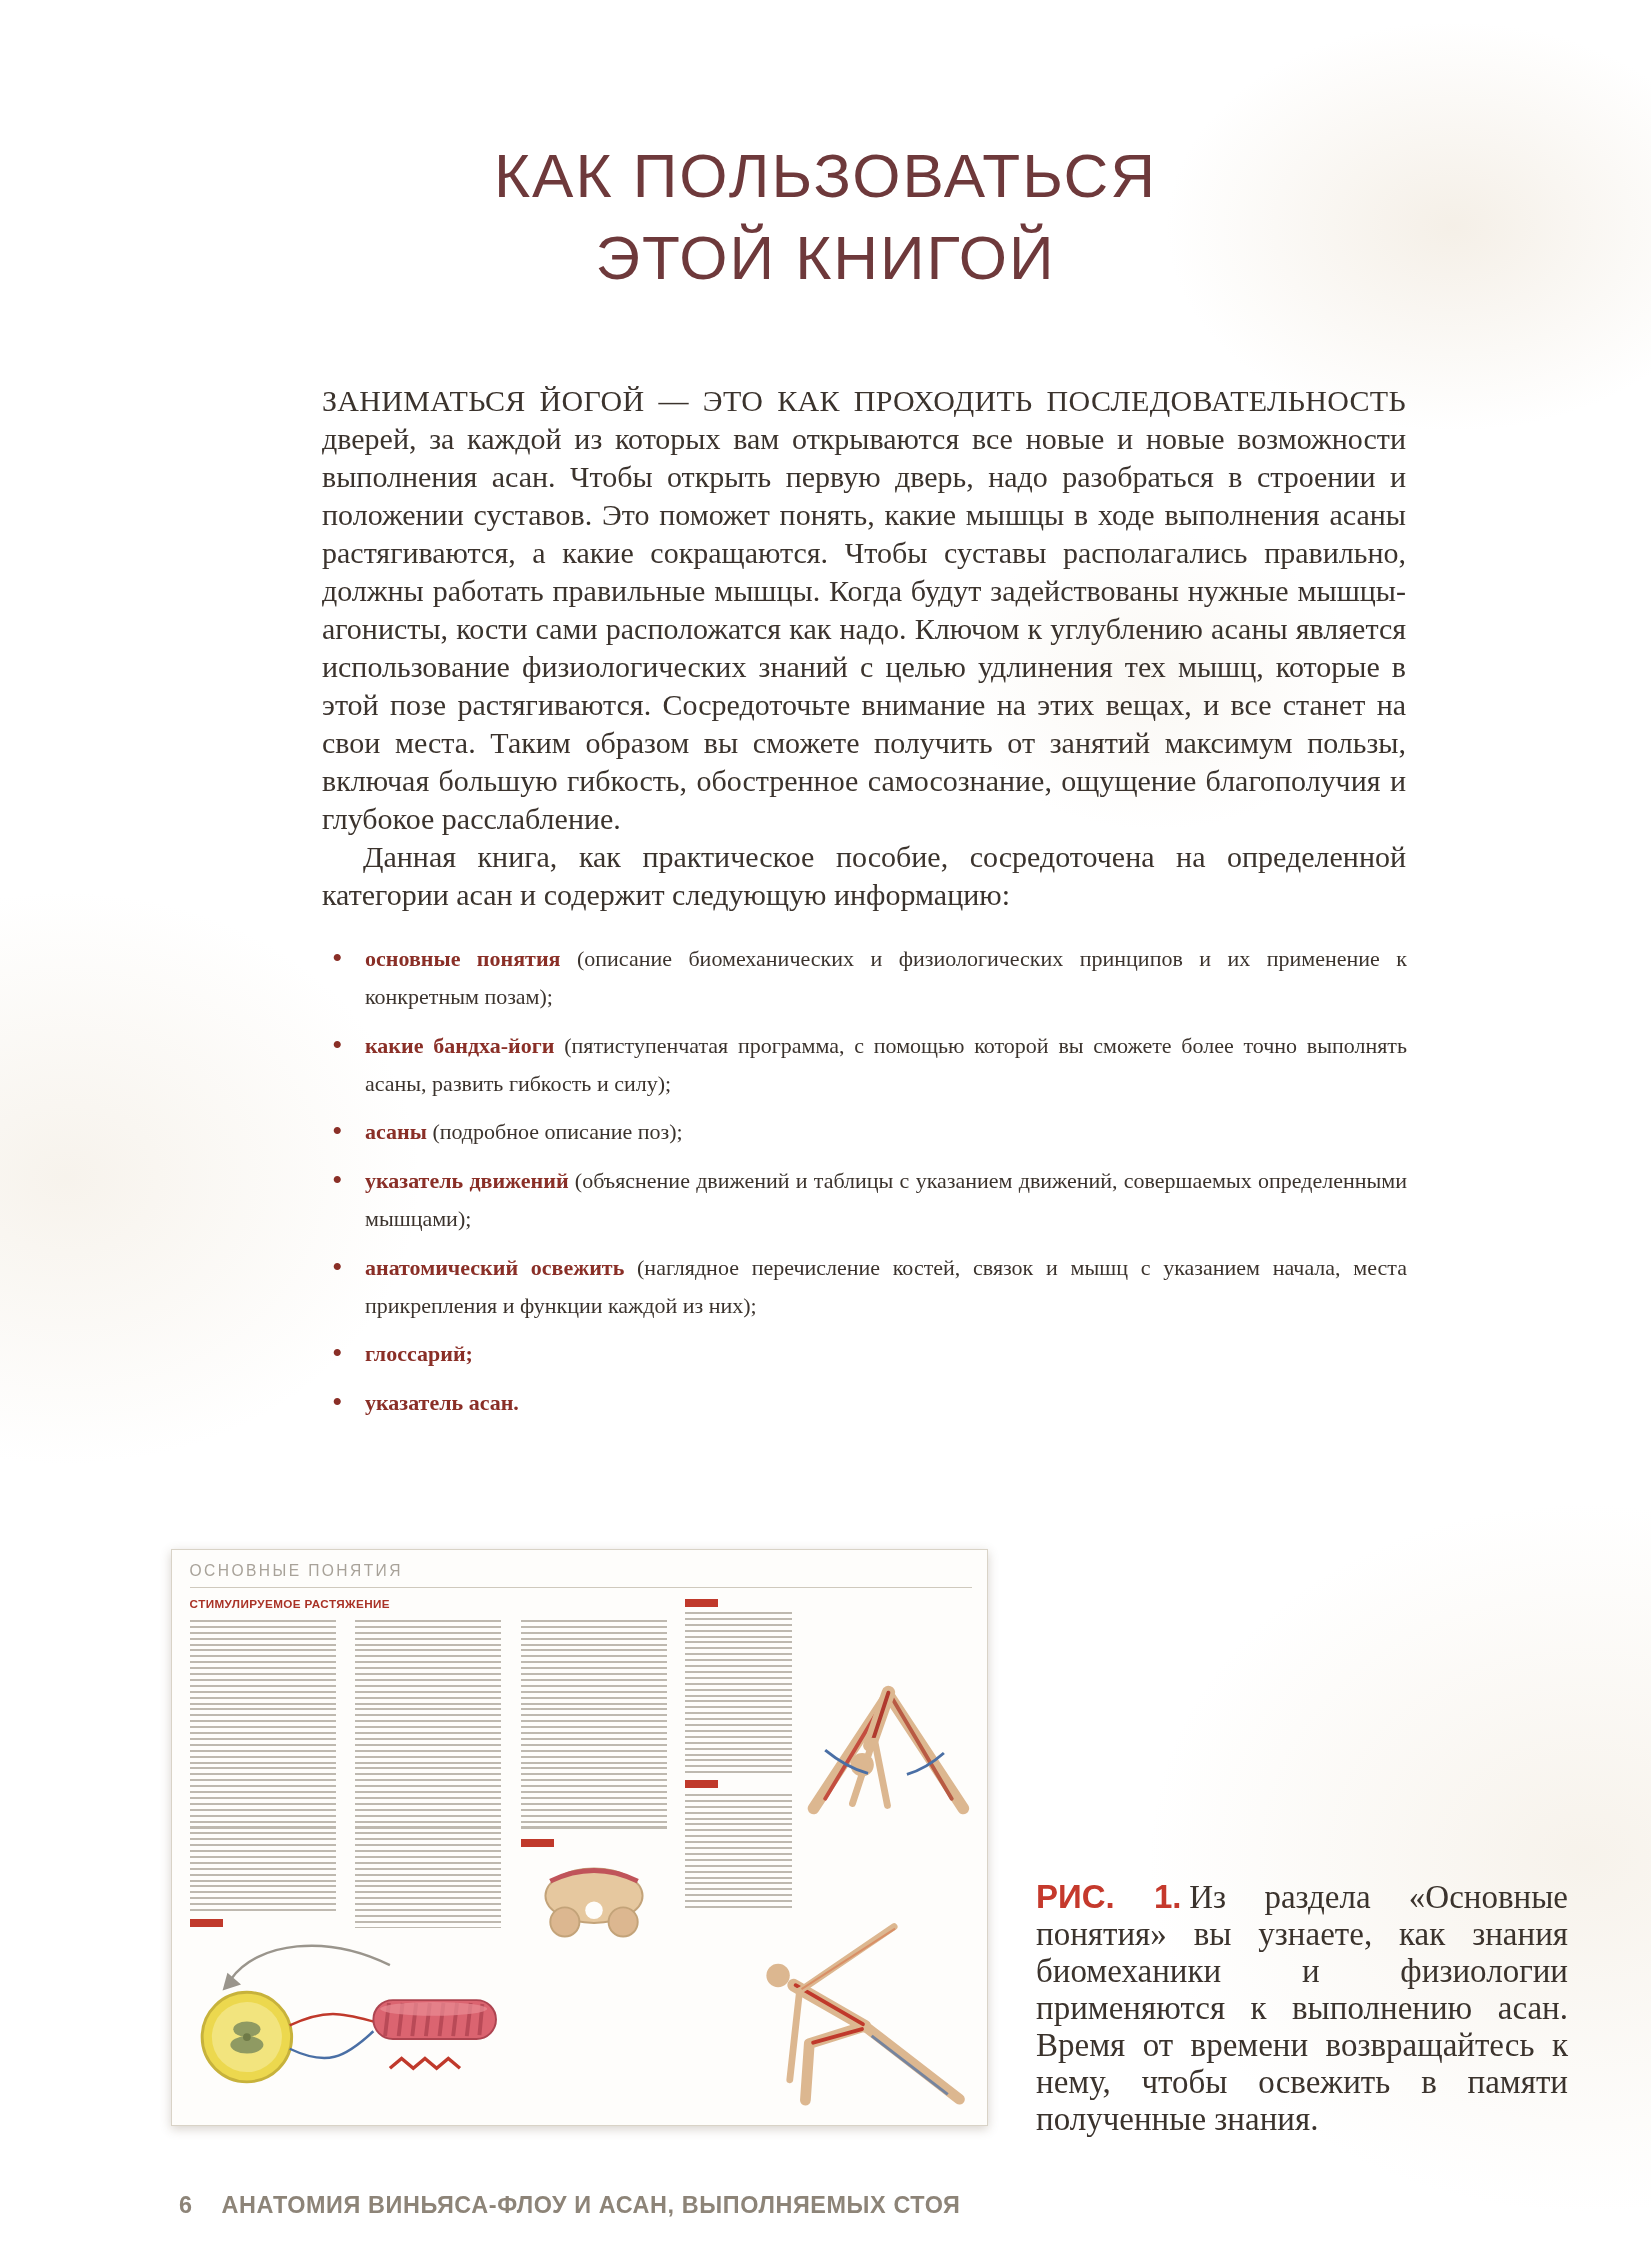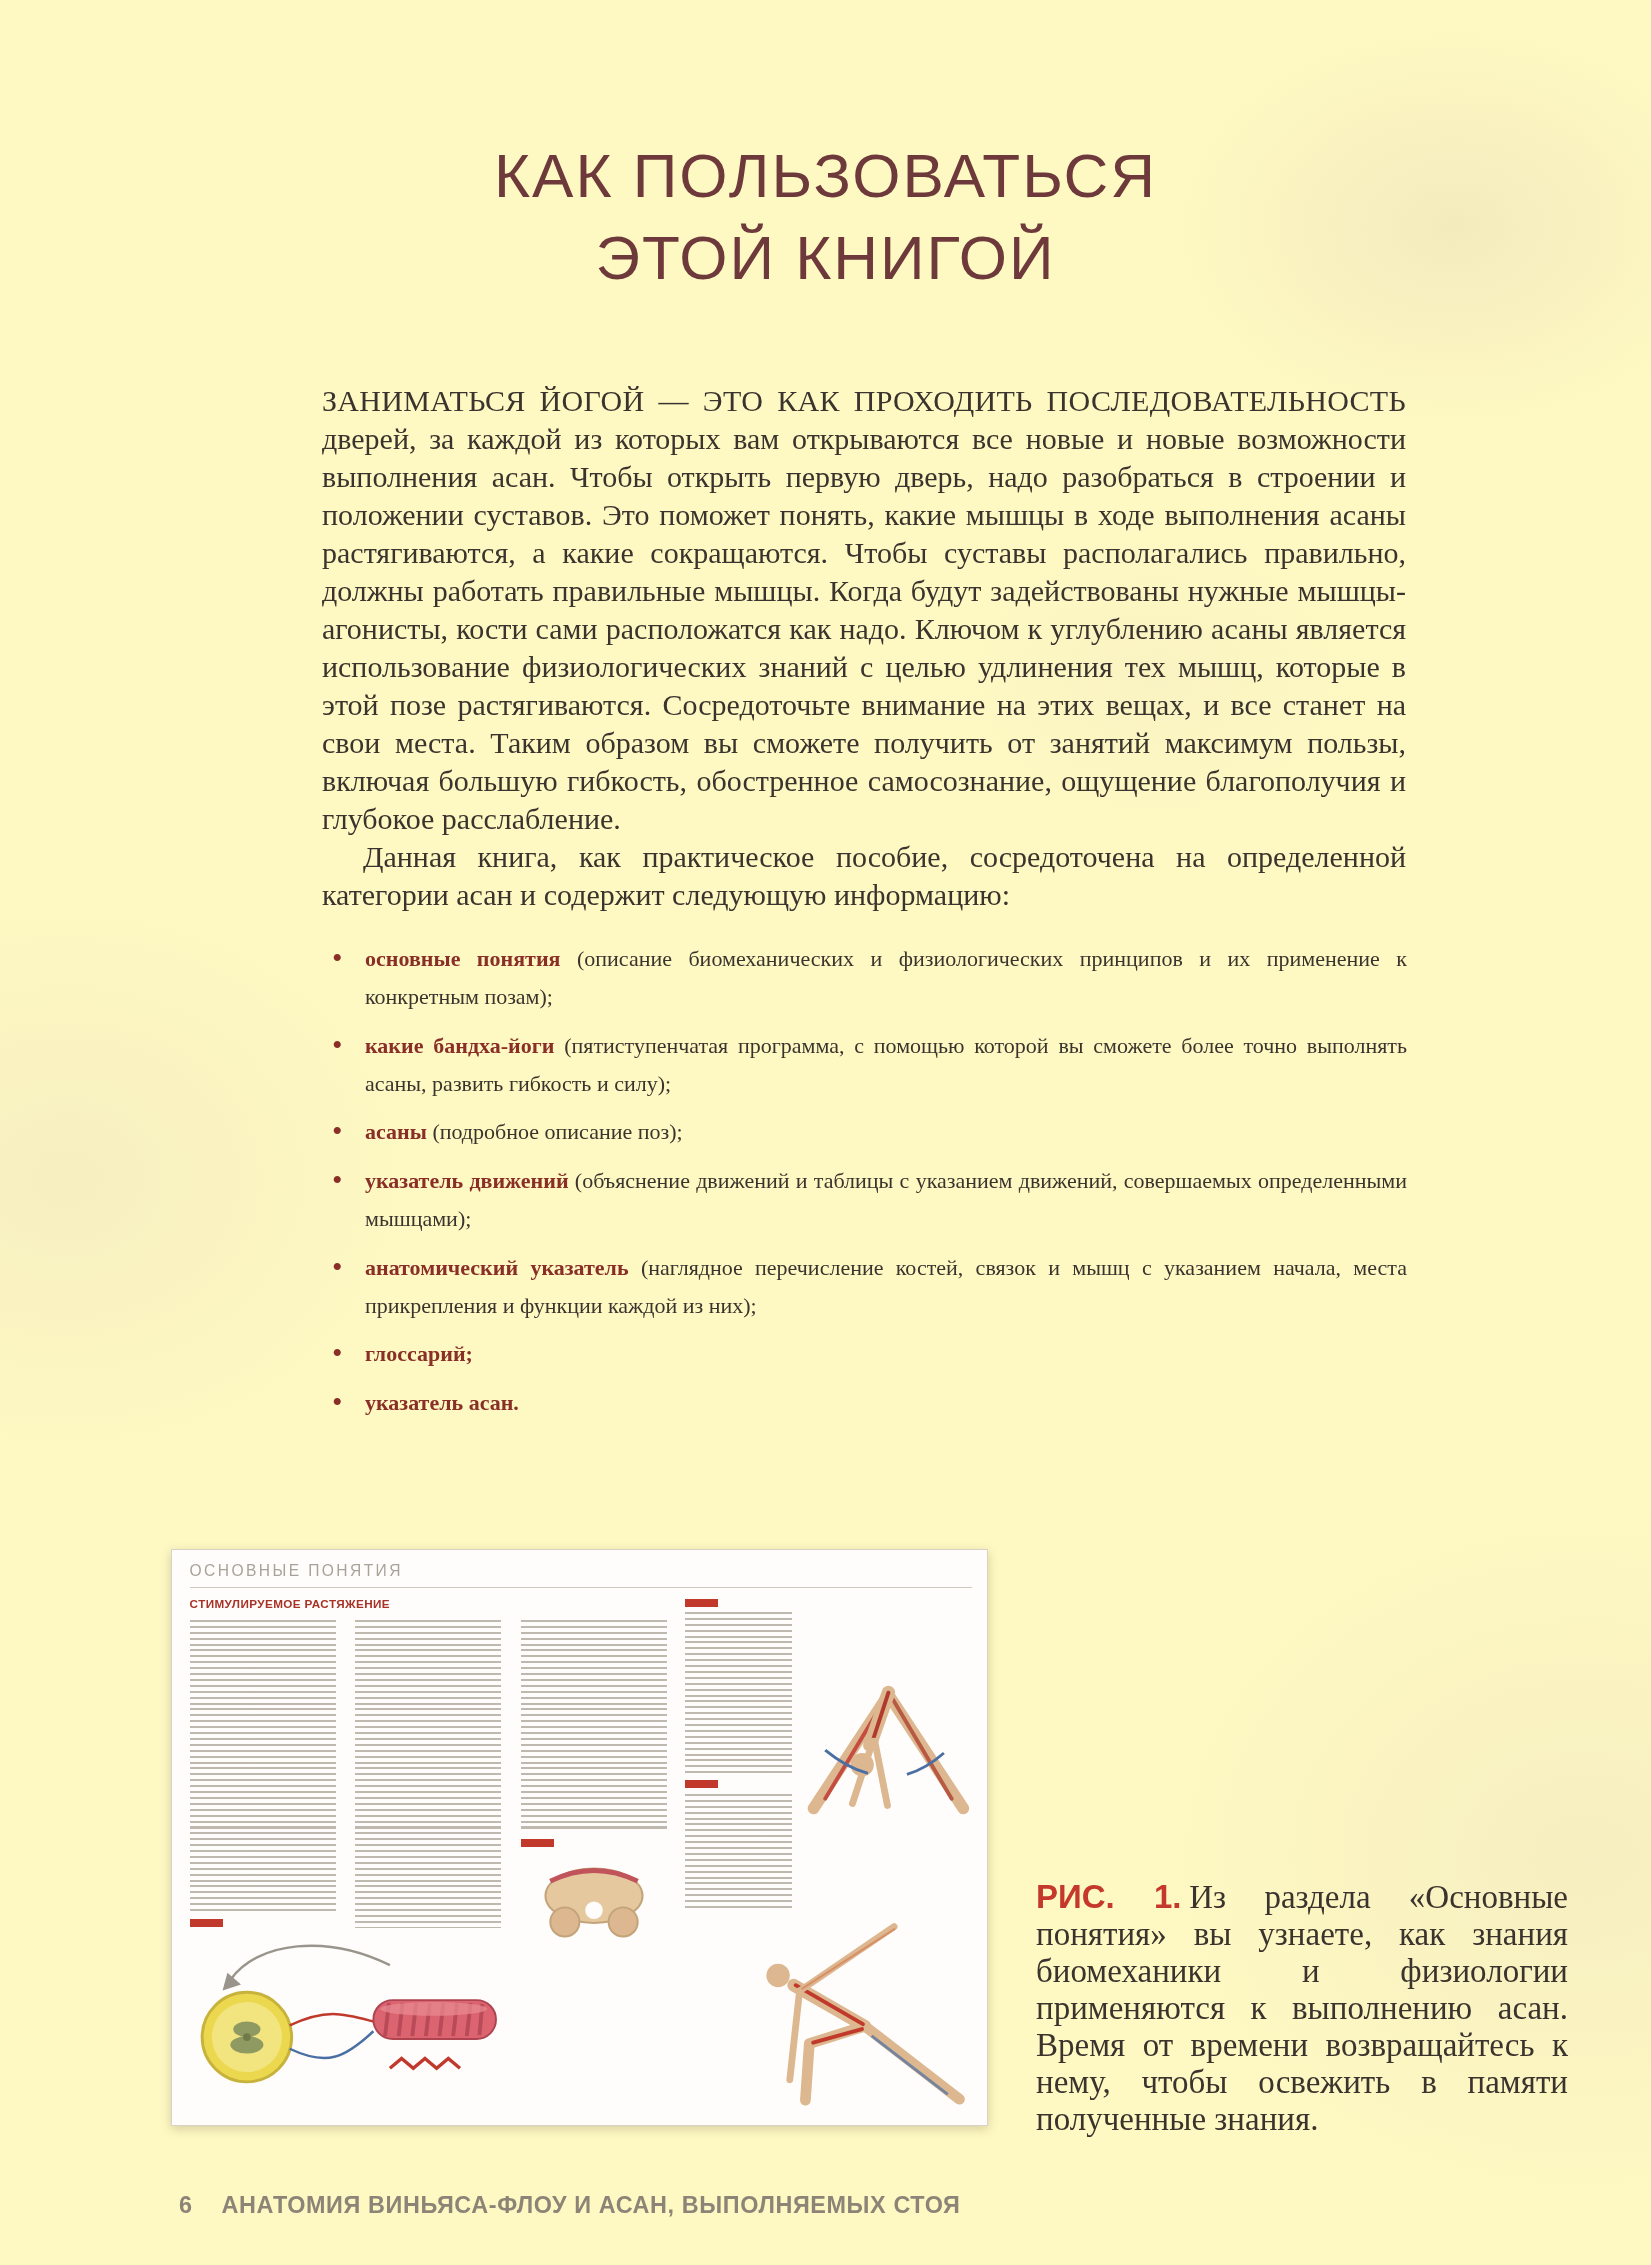--- a/index.html
+++ b/index.html
@@ -1,21 +1,21 @@
 <!DOCTYPE html>
 <html lang="ru"><head>
 <meta charset="utf-8">
 <style>
   * { margin:0; padding:0; box-sizing:border-box; }
   html,body { width:1651px; background:#efe9dd; }
   body { font-family:"Liberation Serif", serif; }
 
   .page {
     position:relative; width:1651px; height:2266px;
-    background:#fef9c3; overflow:hidden;
+    background:#ffffff; overflow:hidden;
   }
   .page::before {
     content:""; position:absolute; inset:0; pointer-events:none;
     background:
       radial-gradient(410px 293px at 88% 10%, rgba(221,203,176,.30), transparent 70%),
       radial-gradient(507px 410px at 4% 52%, rgba(224,208,182,.26), transparent 70%),
       radial-gradient(624px 507px at 96% 82%, rgba(226,210,184,.28), transparent 70%),
       radial-gradient(293px 215px at 70% 30%, rgba(228,214,190,.18), transparent 70%);
   }
 
@@ -119,21 +119,21 @@
   <div class="body-text">
     <p class="para"><span class="lead-caps">ЗАНИМАТЬСЯ ЙОГОЙ — ЭТО КАК ПРОХОДИТЬ ПОСЛЕДОВАТЕЛЬНОСТЬ</span><span> дверей, за каждой из которых вам открываются все новые и новые возможности выполнения асан. Чтобы открыть первую дверь, надо разобраться в строении и положении суставов. Это поможет понять, какие мышцы в ходе выполнения асаны растягиваются, а какие сокращаются. Чтобы суставы располагались правильно, должны работать правильные мышцы. Когда будут задействованы нужные мышцы-агонисты, кости сами расположатся как надо. Ключом к углублению асаны является использование физиологических знаний с целью удлинения тех мышц, которые в этой позе растягиваются. Сосредоточьте внимание на этих вещах, и все станет на свои места. Таким образом вы сможете получить от занятий максимум пользы, включая большую гибкость, обостренное самосознание, ощущение благополучия и глубокое расслабление.</span></p>
     <p class="para indent">Данная книга, как практическое пособие, сосредоточена на определенной категории асан и содержит следующую информацию:</p>
   </div>
 
   <ul class="bullets">
     <li><span class="term">основные понятия</span><span> (описание биомеханических и физиологических принципов и их применение к конкретным позам);</span></li>
     <li><span class="term">какие бандха-йоги</span><span> (пятиступенчатая программа, с помощью которой вы сможете более точно выполнять асаны, развить гибкость и силу);</span></li>
     <li><span class="term">асаны</span><span> (подробное описание поз);</span></li>
     <li><span class="term">указатель движений</span><span> (объяснение движений и таблицы с указанием движений, совершаемых определенными мышцами);</span></li>
-    <li><span class="term">анатомический указатель</span><span> (наглядное перечисление костей, связок и мышц с указанием начала, места прикрепления и функции каждой из них);</span></li>
+    <li><span class="term">анатомический освежить</span><span> (наглядное перечисление костей, связок и мышц с указанием начала, места прикрепления и функции каждой из них);</span></li>
     <li><span class="term">глоссарий;</span><span></span></li>
     <li><span class="term">указатель асан.</span><span></span></li>
   </ul>
 
   <figure class="thumb">
     <div class="thumb-header">ОСНОВНЫЕ ПОНЯТИЯ</div>
     <div class="thumb-rule"></div>
     <div class="thumb-subhead">СТИМУЛИРУЕМОЕ РАСТЯЖЕНИЕ</div>
 
     <div class="lines c1"></div>

